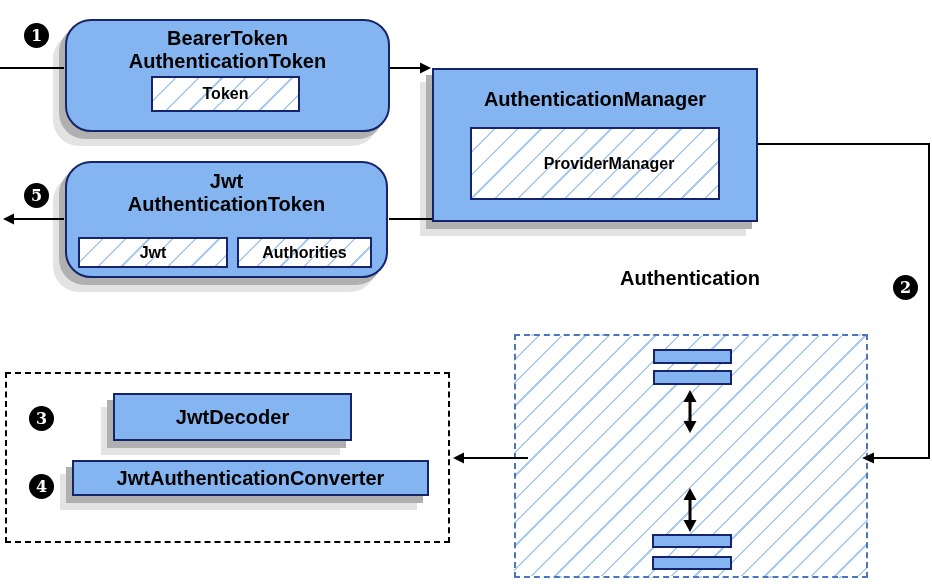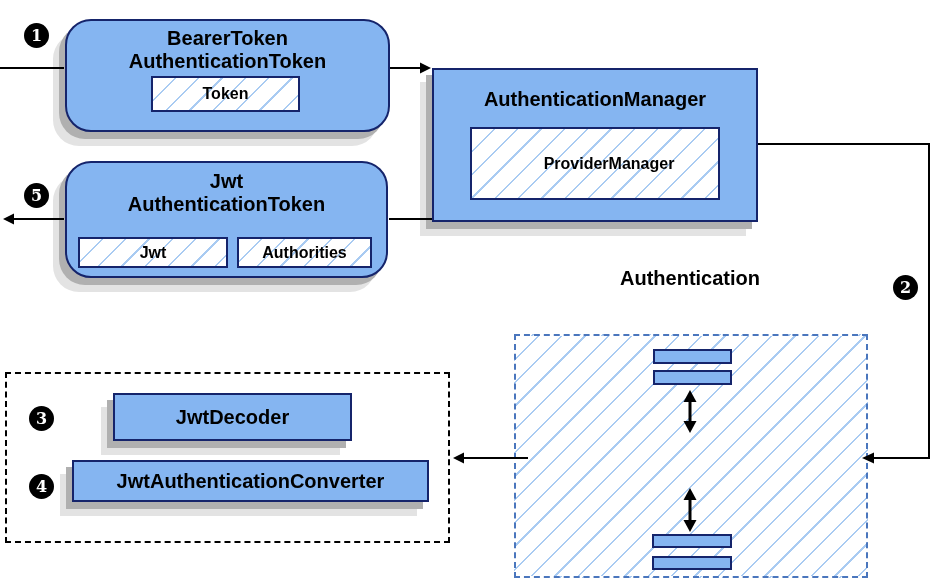--- a/index.html
+++ b/index.html
@@ -112,21 +112,21 @@
 
   <div class="group-label layer2" style="left:540px;top:266px;width:300px;">
     <div>Authentication</div>
   </div>
 
 
   <div class="node layer3" style="left:73px;top:393px;width:239px;height:48px;margin-left:40px;">
     <div class="center-label">JwtDecoder</div>
   </div>
 
-  <div class="node layer3" style="left:72px;top:460px;width:357px;height:42px;">
+  <div class="node layer3" style="left:72px;top:460px;width:357px;height:36px;">
     <div class="center-label">JwtAuthenticationConverter</div>
   </div>
 
   <svg class="arrows" width="932" height="584" viewBox="0 0 932 584">
     <g stroke="#000" stroke-width="2" fill="#000">
 
       <line x1="0" y1="68" x2="64" y2="68"></line>
 
       <line x1="390" y1="68" x2="421" y2="68"></line>
       <polygon points="431,68 420,62.5 420,73.5" stroke="none"></polygon>

